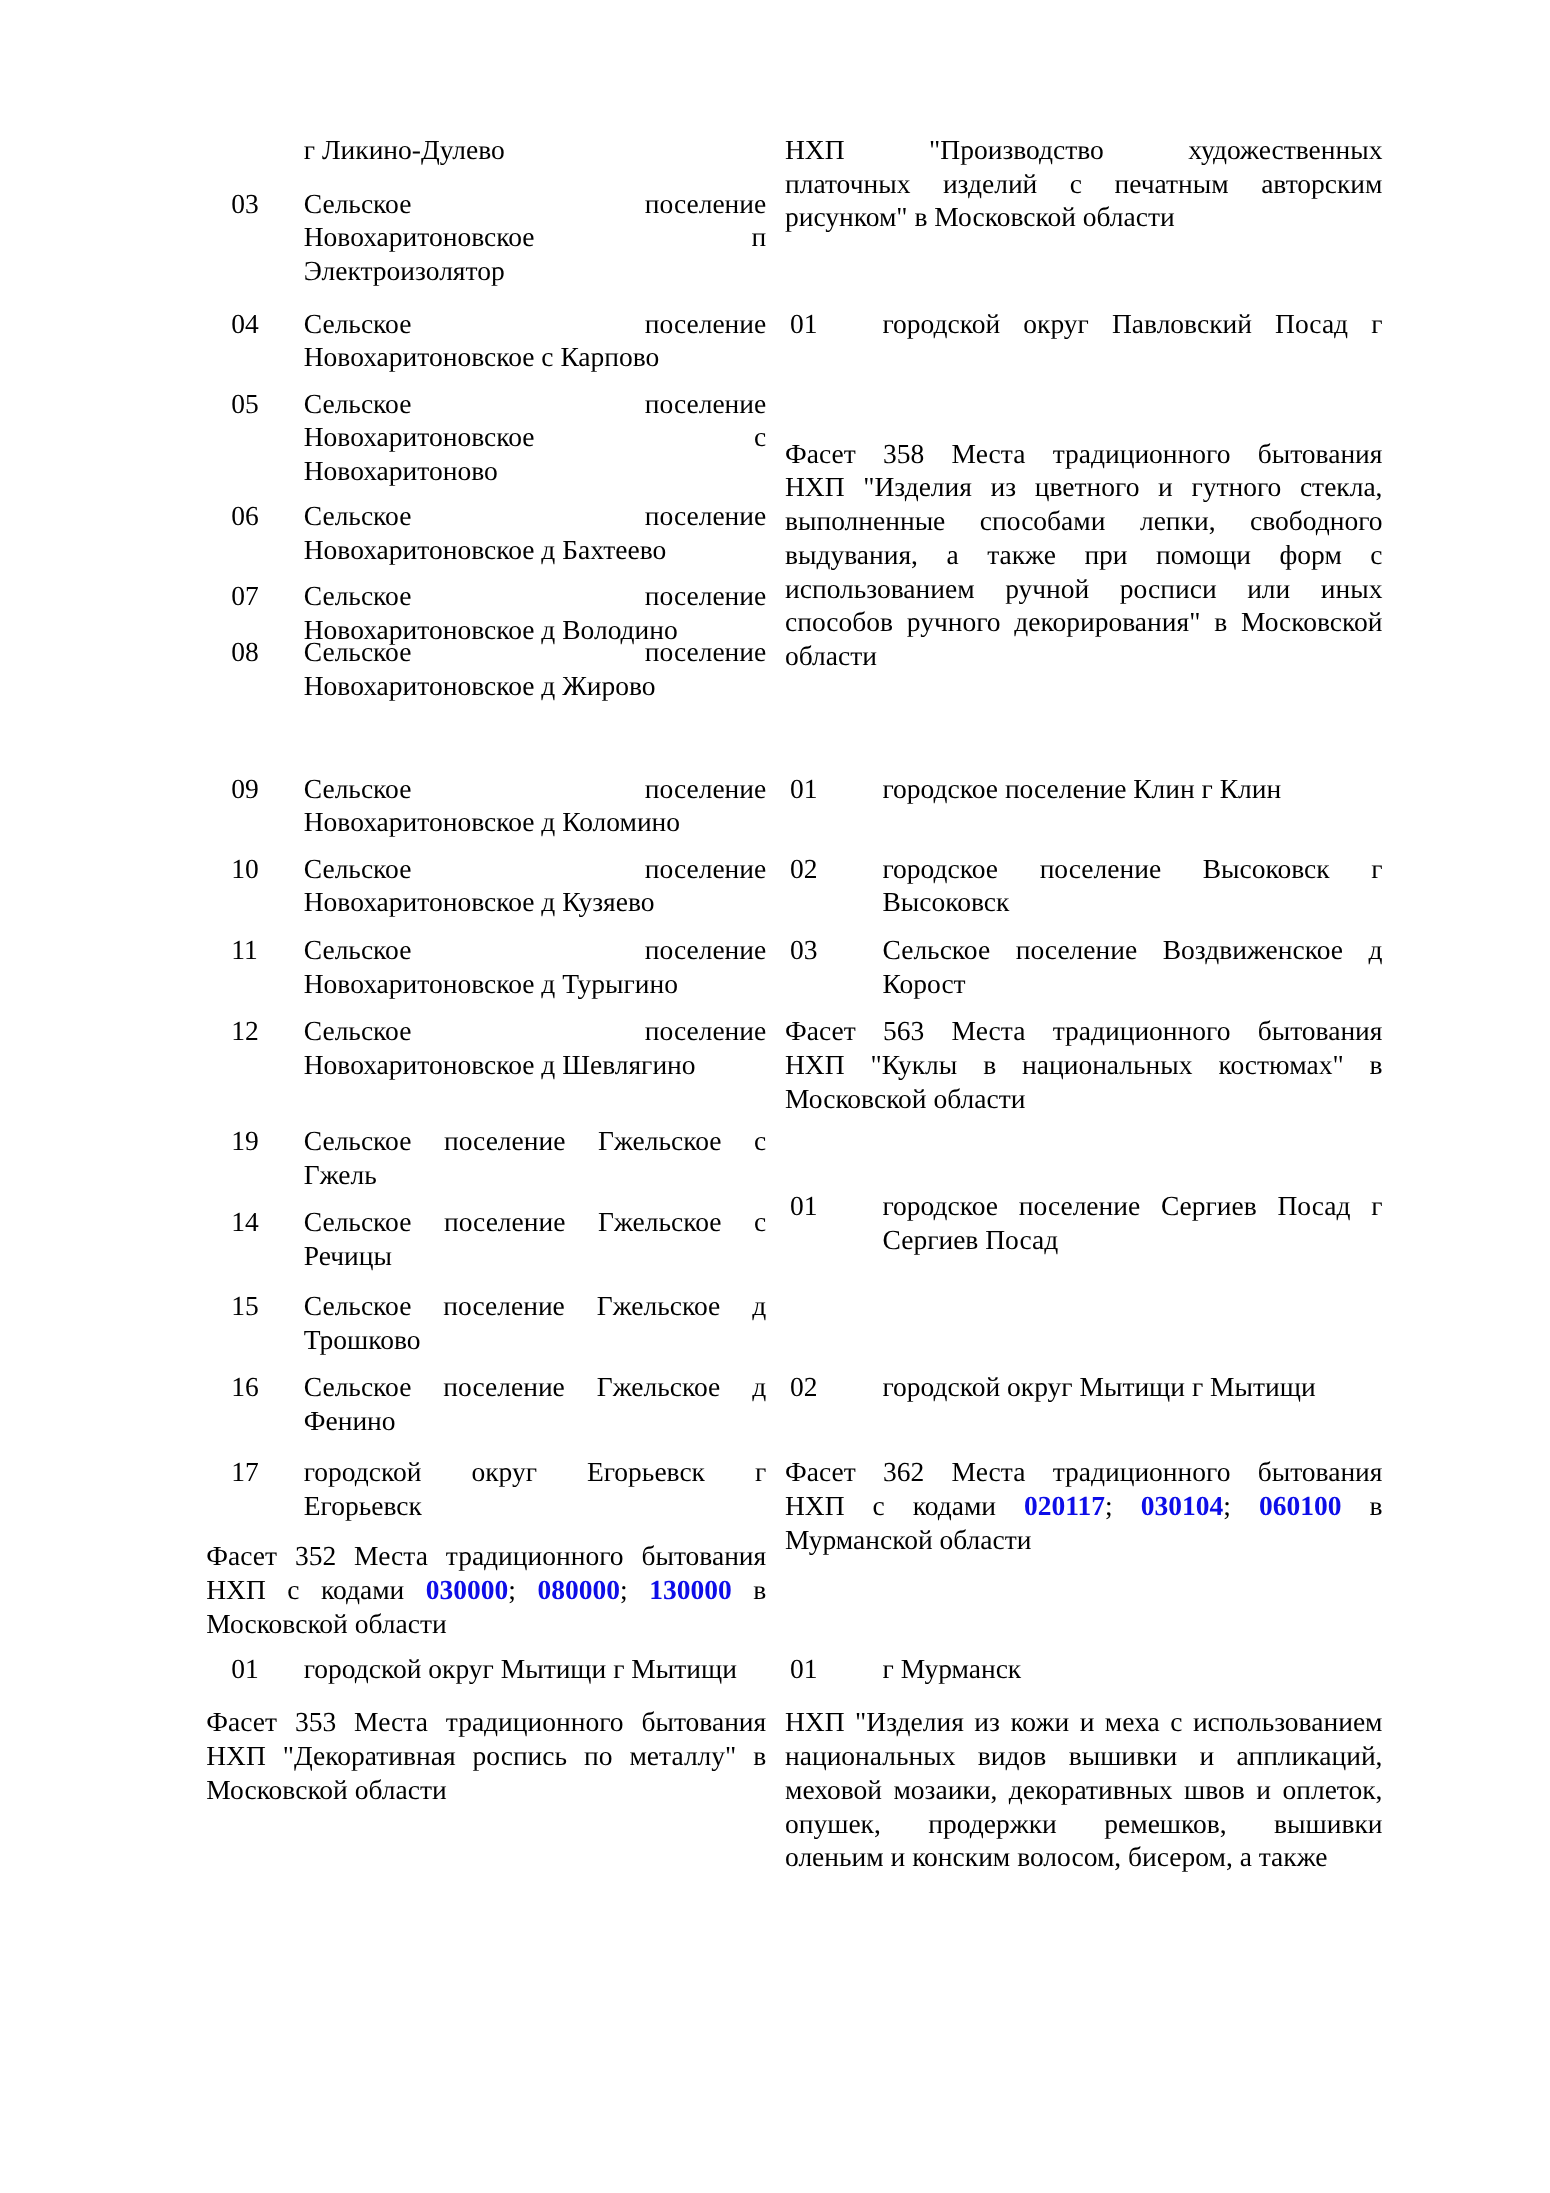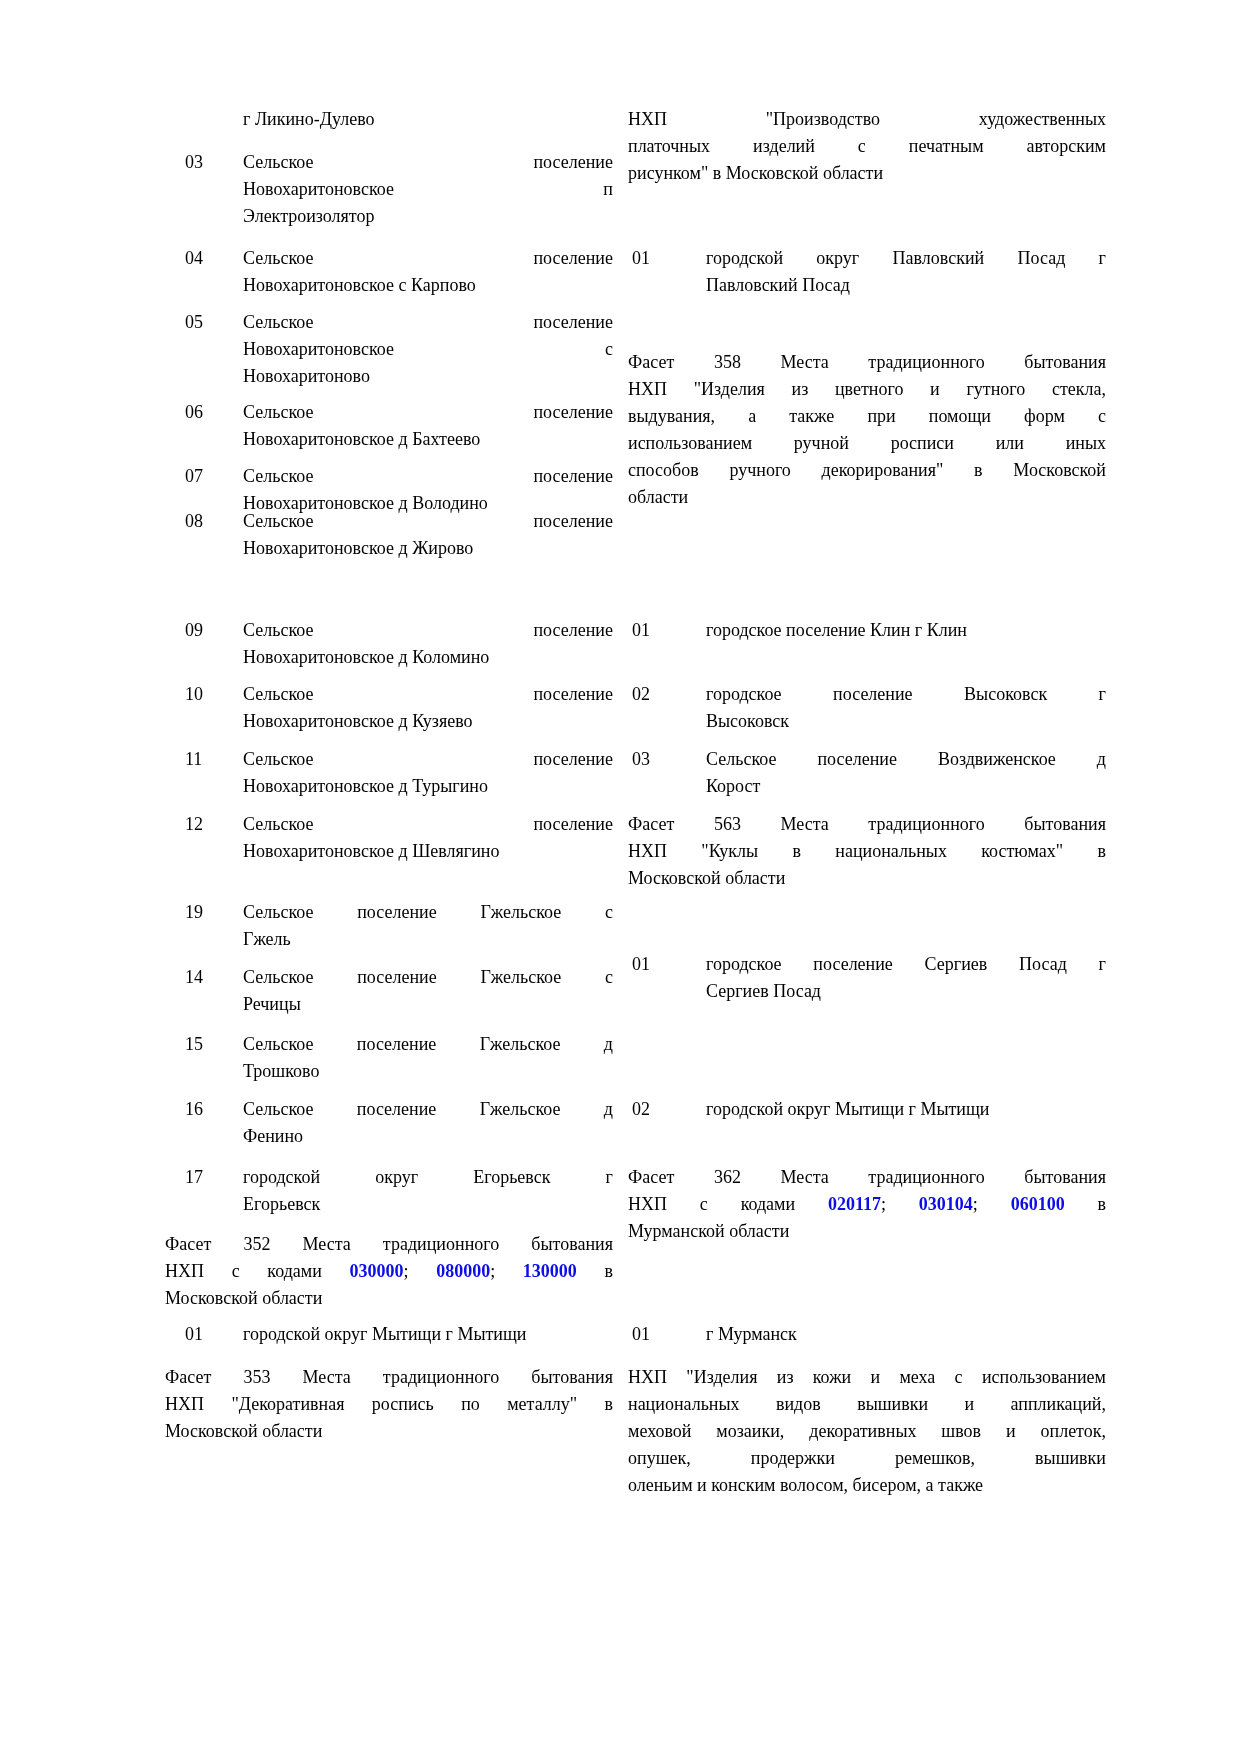--- a/index.html
+++ b/index.html
@@ -2,21 +2,21 @@
 <html style="--link-color: #0d0de8;"><head>
 <meta charset="utf-8">
 <style>
   html, body { margin: 0; padding: 0; background: #ffffff; }
   .page {
     position: relative;
     width: 1240px;
     height: 1754px;
     background: #ffffff;
     font-family: "Liberation Serif", "DejaVu Serif", serif;
-    font-size: 18px;
+    font-size: 22px;
     line-height: 27px;
     color: #000000;
     overflow: hidden;
   }
   .col { position: absolute; top: 0; bottom: 0; }
   .col-left  { left: 165px; width: 448px; }
   .col-right { left: 628px; width: 478px; }
   .block { position: absolute; left: 0; right: 0; }
   .entry, .entry-cont { padding-left: 78px; }
   .num { position: absolute; left: 20px; top: 0; }
@@ -127,25 +127,25 @@
     </div>
   <div class="col col-right">
       <div class="block para" style="top: 106px;">
         <div class="ln just">НХП "Производство художественных</div>
         <div class="ln just">платочных изделий с печатным авторским</div>
         <div class="ln">рисунком" в Московской области</div>
       </div>
       <div class="block entry" style="top: 245px;">
         <span class="num">01</span>
         <div class="ln just">городской округ Павловский Посад г</div>
-        <div class="ln">Павловский Посад</div>
       </div>
       <div class="block para" style="top: 349px;">
         <div class="ln just">Фасет 358 Места традиционного бытования</div>
         <div class="ln just">НХП "Изделия из цветного и гутного стекла,</div>
+        <div class="ln just">выполненные способами лепки, свободного</div>
         <div class="ln just">выдувания, а также при помощи форм с</div>
         <div class="ln just">использованием ручной росписи или иных</div>
         <div class="ln just">способов ручного декорирования" в Московской</div>
         <div class="ln">области</div>
       </div>
       <div class="block entry" style="top: 617px;">
         <span class="num">01</span>
         <div class="ln">городское поселение Клин г Клин</div>
       </div>
       <div class="block entry" style="top: 681px;">

